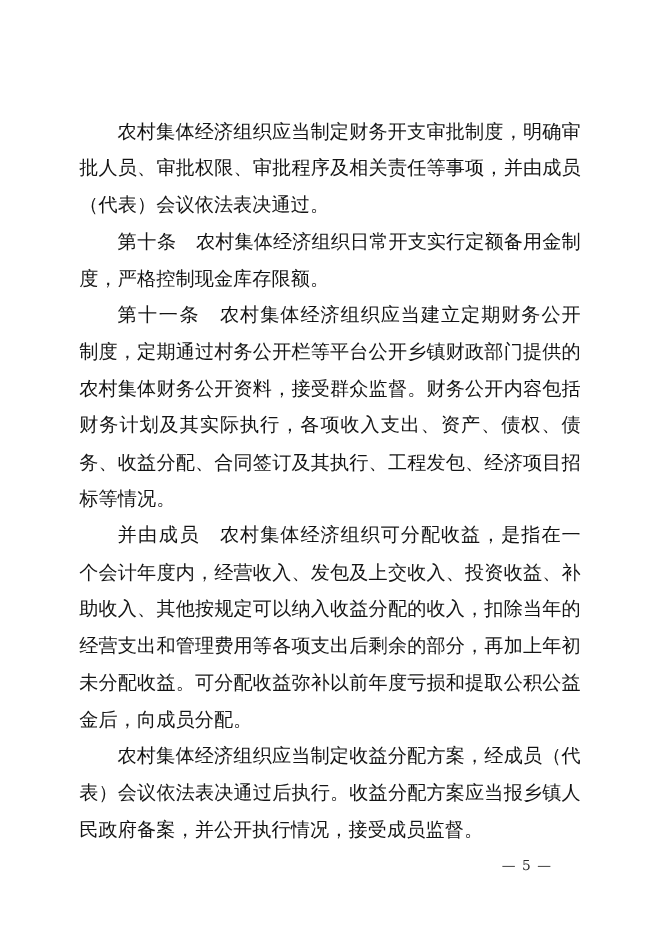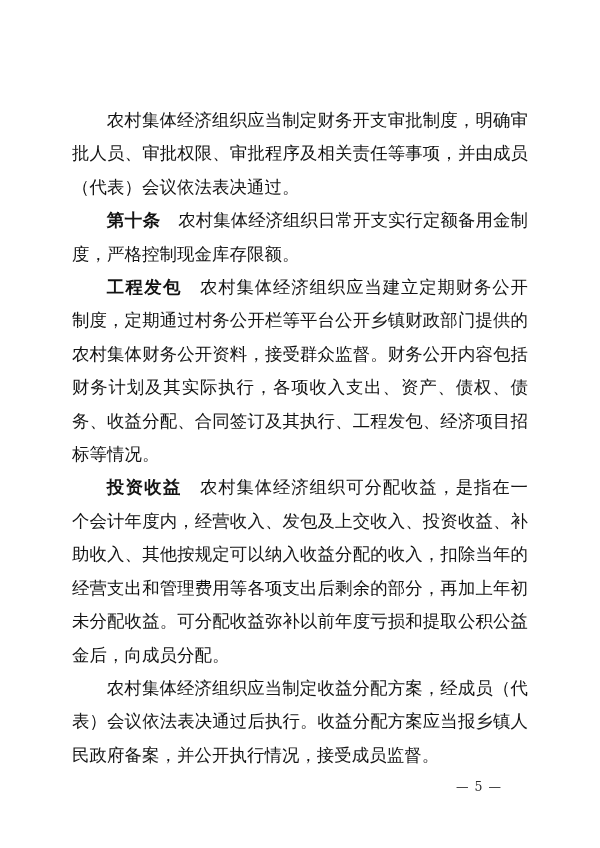--- a/index.html
+++ b/index.html
@@ -40,21 +40,21 @@
     margin: 0 0 0 0;
     color: #141414;
     word-break: break-all;
   }
 
   .para.indent {
     text-indent: 2em;
   }
 
   .art-label {
-    font-weight: bold;
+    font-weight: normal;
     letter-spacing: 0.6px;
   }
 
   .art-gap {
     display: inline-block;
     width: 1em;
   }
 
   .page-number {
     position: absolute;
@@ -77,25 +77,25 @@
     <p class="para indent">
       <span>农村集体经济组织应当制定财务开支审批制度，明确审批人员、审批权限、审批程序及相关责任等事项，并由成员（代表）会议依法表决通过。</span>
     </p>
 
     <p class="para indent">
       <span class="art-label">第十条</span><span class="art-gap"></span><span>农村集体经济组织日常开支实行定额备用金制度，严格控制现金库存限额。</span>
     </p>
 
 
     <p class="para indent">
-      <span class="art-label">工程发包</span><span class="art-gap"></span><span>农村集体经济组织应当建立定期财务公开制度，定期通过村务公开栏等平台公开乡镇财政部门提供的农村集体财务公开资料，接受群众监督。财务公开内容包括财务计划及其实际执行，各项收入支出、资产、债权、债务、收益分配、合同签订及其执行、工程发包、经济项目招标等情况。</span>
+      <span class="art-label">第十一条</span><span class="art-gap"></span><span>农村集体经济组织应当建立定期财务公开制度，定期通过村务公开栏等平台公开乡镇财政部门提供的农村集体财务公开资料，接受群众监督。财务公开内容包括财务计划及其实际执行，各项收入支出、资产、债权、债务、收益分配、合同签订及其执行、工程发包、经济项目招标等情况。</span>
     </p>
 
     <p class="para indent">
-      <span class="art-label">投资收益</span><span class="art-gap"></span><span>农村集体经济组织可分配收益，是指在一个会计年度内，经营收入、发包及上交收入、投资收益、补助收入、其他按规定可以纳入收益分配的收入，扣除当年的经营支出和管理费用等各项支出后剩余的部分，再加上年初未分配收益。可分配收益弥补以前年度亏损和提取公积公益金后，向成员分配。</span>
+      <span class="art-label">并由成员</span><span class="art-gap"></span><span>农村集体经济组织可分配收益，是指在一个会计年度内，经营收入、发包及上交收入、投资收益、补助收入、其他按规定可以纳入收益分配的收入，扣除当年的经营支出和管理费用等各项支出后剩余的部分，再加上年初未分配收益。可分配收益弥补以前年度亏损和提取公积公益金后，向成员分配。</span>
     </p>
 
     <p class="para indent">
       <span>农村集体经济组织应当制定收益分配方案，经成员（代表）会议依法表决通过后执行。收益分配方案应当报乡镇人民政府备案，并公开执行情况，接受成员监督。</span>
     </p>
 
   </div>
 
   <div class="page-number">— 5 —</div>
 

